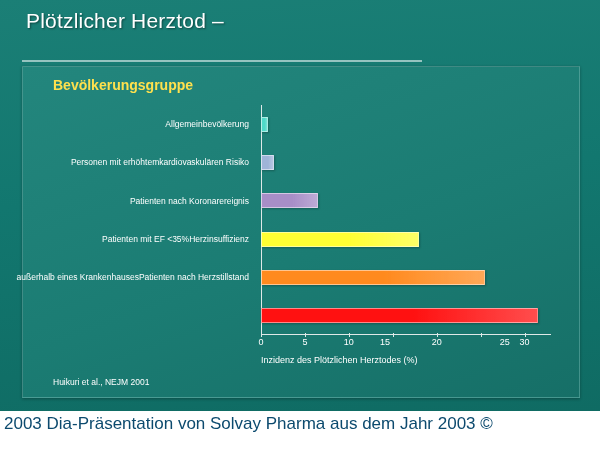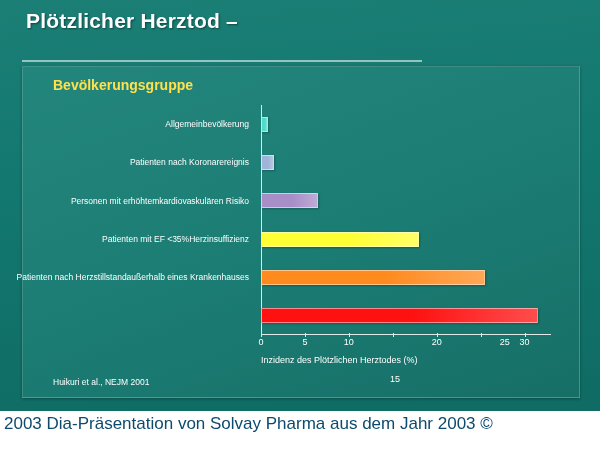--- a/index.html
+++ b/index.html
@@ -21,21 +21,21 @@
     background: linear-gradient(175deg, #1b7f76 0%, #12776f 45%, #0f6b63 100%);
     overflow: hidden;
   }
   .slide-title {
     position: absolute;
     left: 26px;
     top: 8px;
     width: 550px;
     color: #ffffff;
     font-size: 21px;
-    font-weight: bold;
+    font-weight: normal;
     line-height: 25px;
     letter-spacing: 0.2px;
     text-shadow: 1px 1px 2px rgba(0,0,0,0.45);
   }
   .title-line { display: block; white-space: pre; }
   .title-rule {
     position: absolute;
     left: 22px;
     top: 60px;
     width: 400px;
@@ -180,33 +180,33 @@
 
   <div class="chart-panel">
 
     <div class="panel-heading">Bevölkerungsgruppe</div>
 
     <div class="cat-labels">
       <div class="cat">
         <span>Allgemeinbevölkerung</span>
       </div>
       <div class="cat">
-        <span>Patienten nach Koronarereignis</span>
-      </div>
-      <div class="cat">
         <span>Personen mit erhöhtem</span>
         <span>kardiovaskulären Risiko</span>
       </div>
       <div class="cat">
+        <span>Patienten nach Koronarereignis</span>
+      </div>
+      <div class="cat">
         <span>Patienten mit EF &lt;35%</span>
         <span>Herzinsuffizienz</span>
       </div>
       <div class="cat">
+        <span>außerhalb eines Krankenhauses</span>
         <span>Patienten nach Herzstillstand</span>
-        <span>außerhalb eines Krankenhauses</span>
       </div>
     </div>
 
     <div class="plot">
       <div class="axis-line-y"></div>
       <div class="axis-line-x"></div>
       <div class="rows" id="bars">
           <div class="row">
             <div class="bar" style="width: 7.0303px; background: linear-gradient(90deg, rgb(79, 217, 200) 0%, rgb(79, 217, 200) 55%, rgba(255, 255, 255, 0.25) 100%), rgb(79, 217, 200);"></div>
           </div>
@@ -229,21 +229,21 @@
     </div>
 
     <div class="xticks" id="xticks">
         <div class="tickmark" style="left: 0px;"></div>
         <div class="xtick" style="left: 0px;">0</div>
         <div class="tickmark" style="left: 43.9394px;"></div>
         <div class="xtick" style="left: 43.9394px;">5</div>
         <div class="tickmark" style="left: 87.8788px;"></div>
         <div class="xtick" style="left: 87.8788px;">10</div>
         <div class="tickmark" style="left: 131.818px;"></div>
-        <div class="xtick" style="left: 134px; margin-top: 37px;">15</div>
+        <div class="xtick" style="left: 124px;">15</div>
         <div class="tickmark" style="left: 175.758px;"></div>
         <div class="xtick" style="left: 175.758px;">20</div>
         <div class="tickmark" style="left: 219.697px;"></div>
         <div class="xtick" style="left: 219.697px; margin-left: 24px;">25</div>
         <div class="tickmark" style="left: 263.636px;"></div>
         <div class="xtick" style="left: 263.636px;">30</div>
       </div>
     <div class="xlabel">Inzidenz des Plötzlichen Herztodes (%)</div>
 
     <div class="citation">Huikuri et al., NEJM 2001</div>

